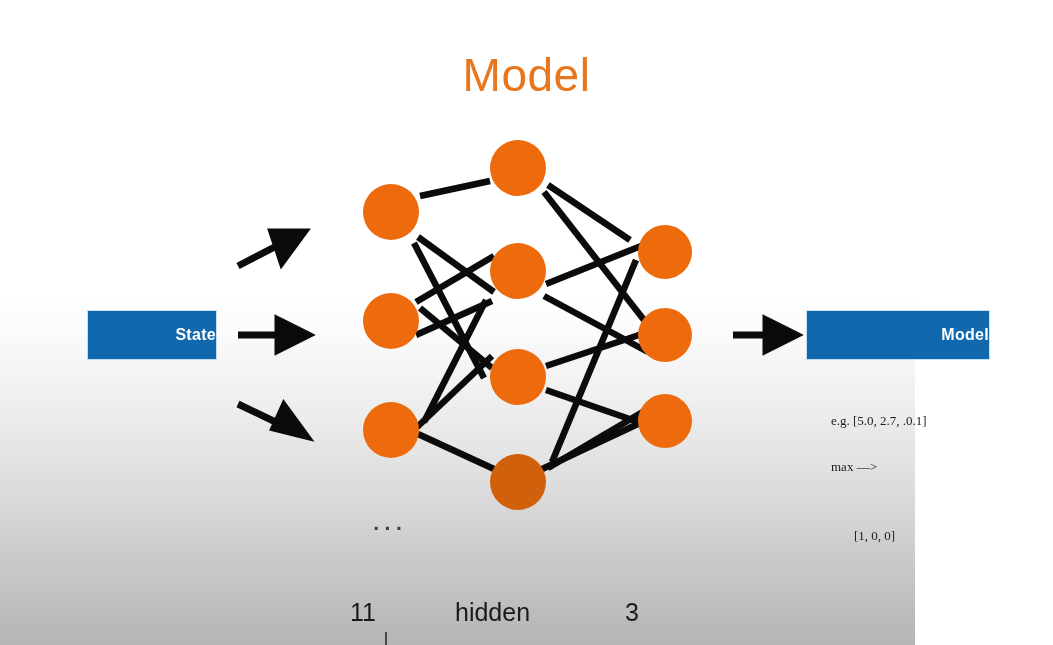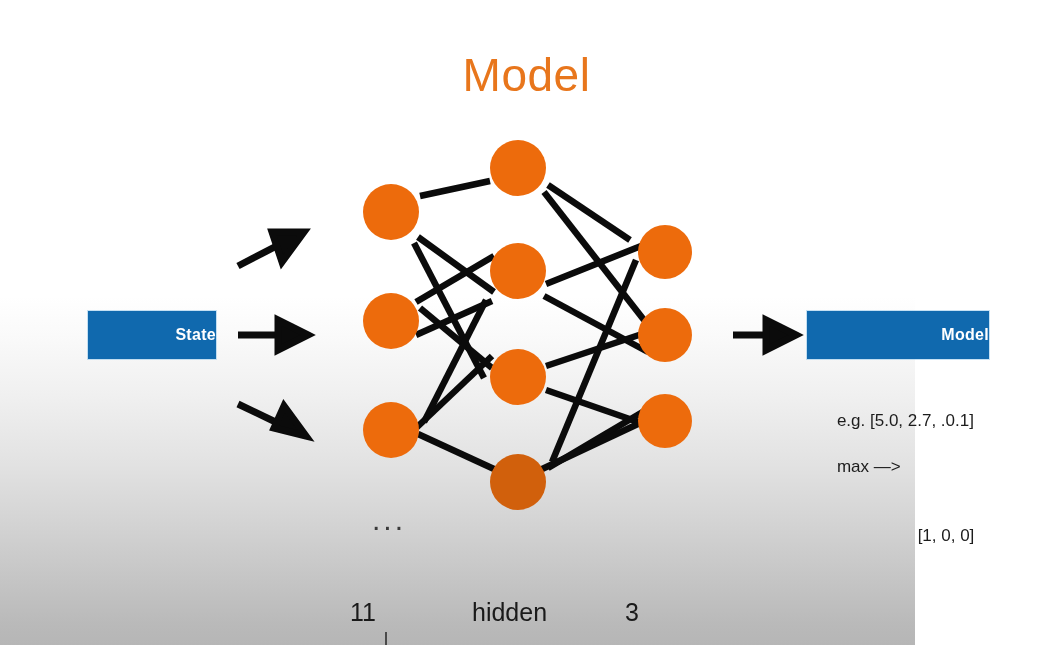--- a/index.html
+++ b/index.html
@@ -56,26 +56,27 @@
 
   #state-box  { left: 88px;  top: 311px; width: 128px; height: 48px; }
   #action-box { left: 807px; top: 311px; width: 182px; height: 48px; }
 
   
   #action-note {
     position: absolute;
     left: 818px;
     top: 386px;
     width: 220px;
-    font-size: 17px;
+    font-size: 13px;
     color: #1c1c1c;
     line-height: 23px;
     white-space: pre;
-  }
-  #action-note .indent { padding-left: 36px; display: block; text-align: center; }
+    font-family: Liberation Serif, serif;
+  }
+  #action-note .indent { padding-left: 36px; display: block; }
 
   
   #net {
     position: absolute;
     left: 0;
     top: 0;
     width: 1053px;
     height: 645px;
   }
 
@@ -97,21 +98,21 @@
 
   
   .layer-label {
     position: absolute;
     top: 598px;
     font-size: 25px;
     color: #1a1a1a;
     text-align: left;
   }
   #label-input  { left: 350px; width: 80px; }
-  #label-hidden { left: 472px; width: 125px; }
+  #label-hidden { left: 455px; width: 125px; }
   #label-output { left: 625px; width: 80px; }
 
   #bottom-tick {
     position: absolute;
     left: 385px;
     top: 632px;
     width: 2px;
     height: 13px;
     background: #4a4a4a;
   }

